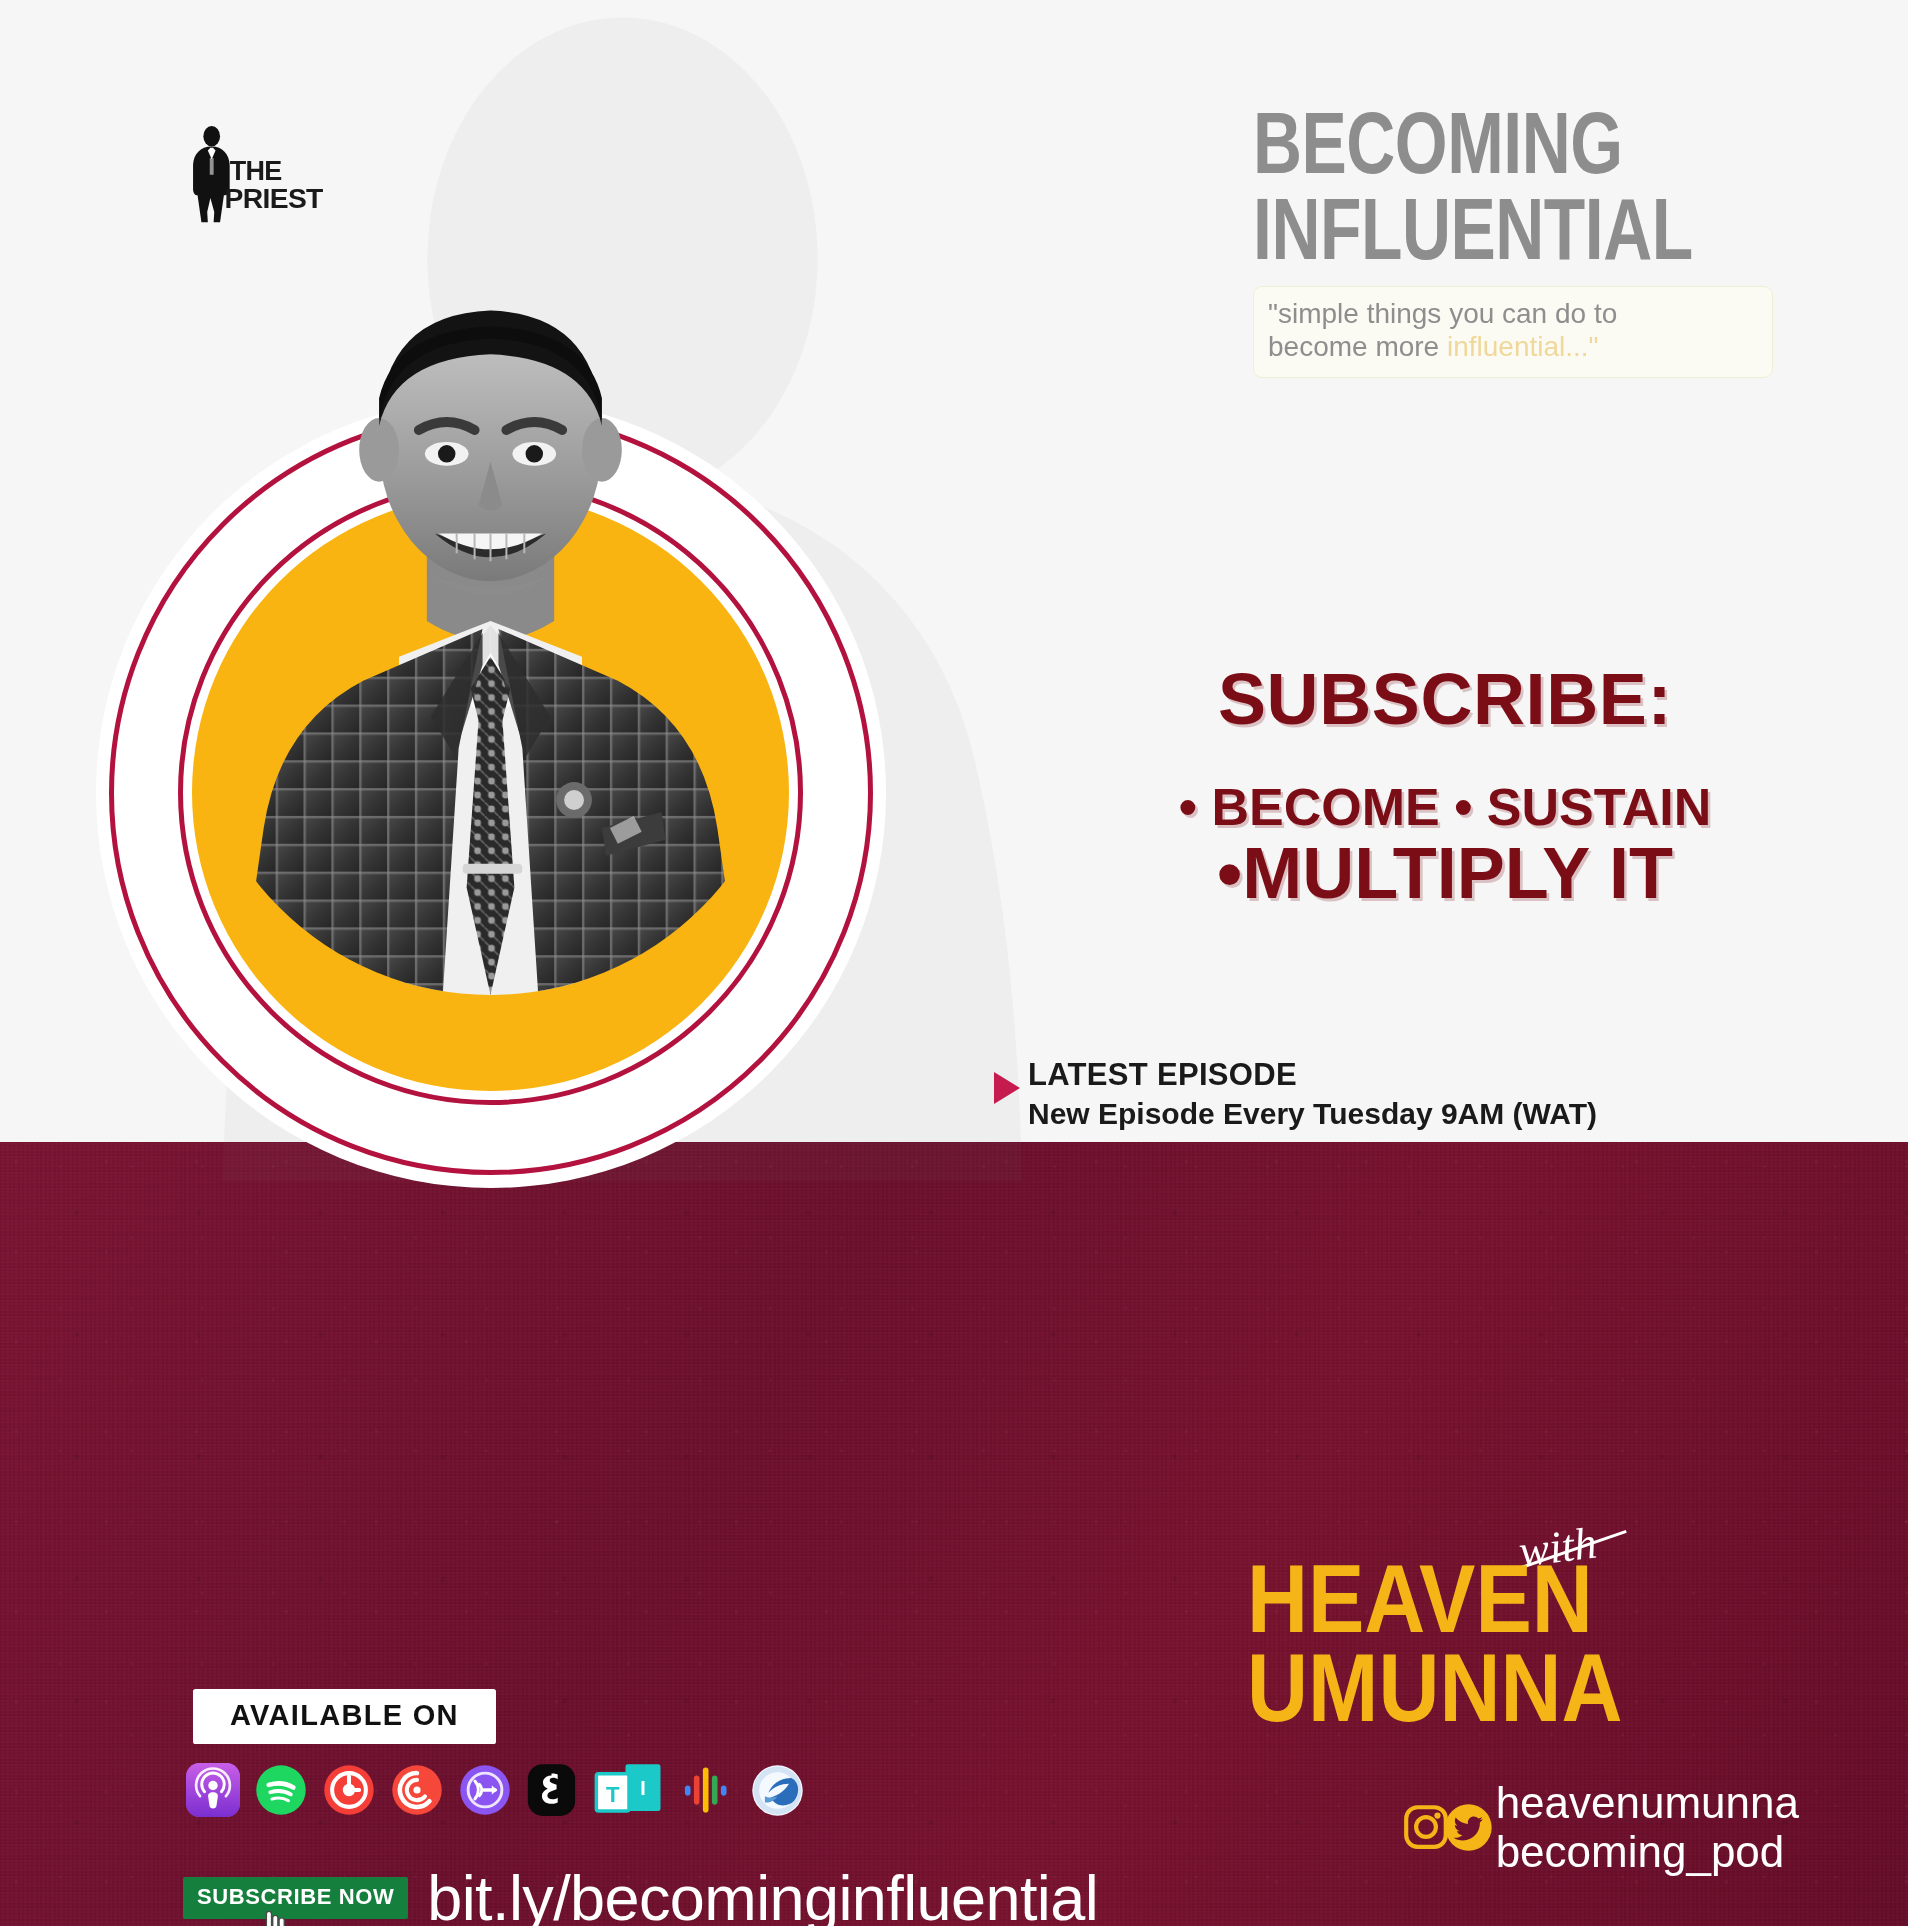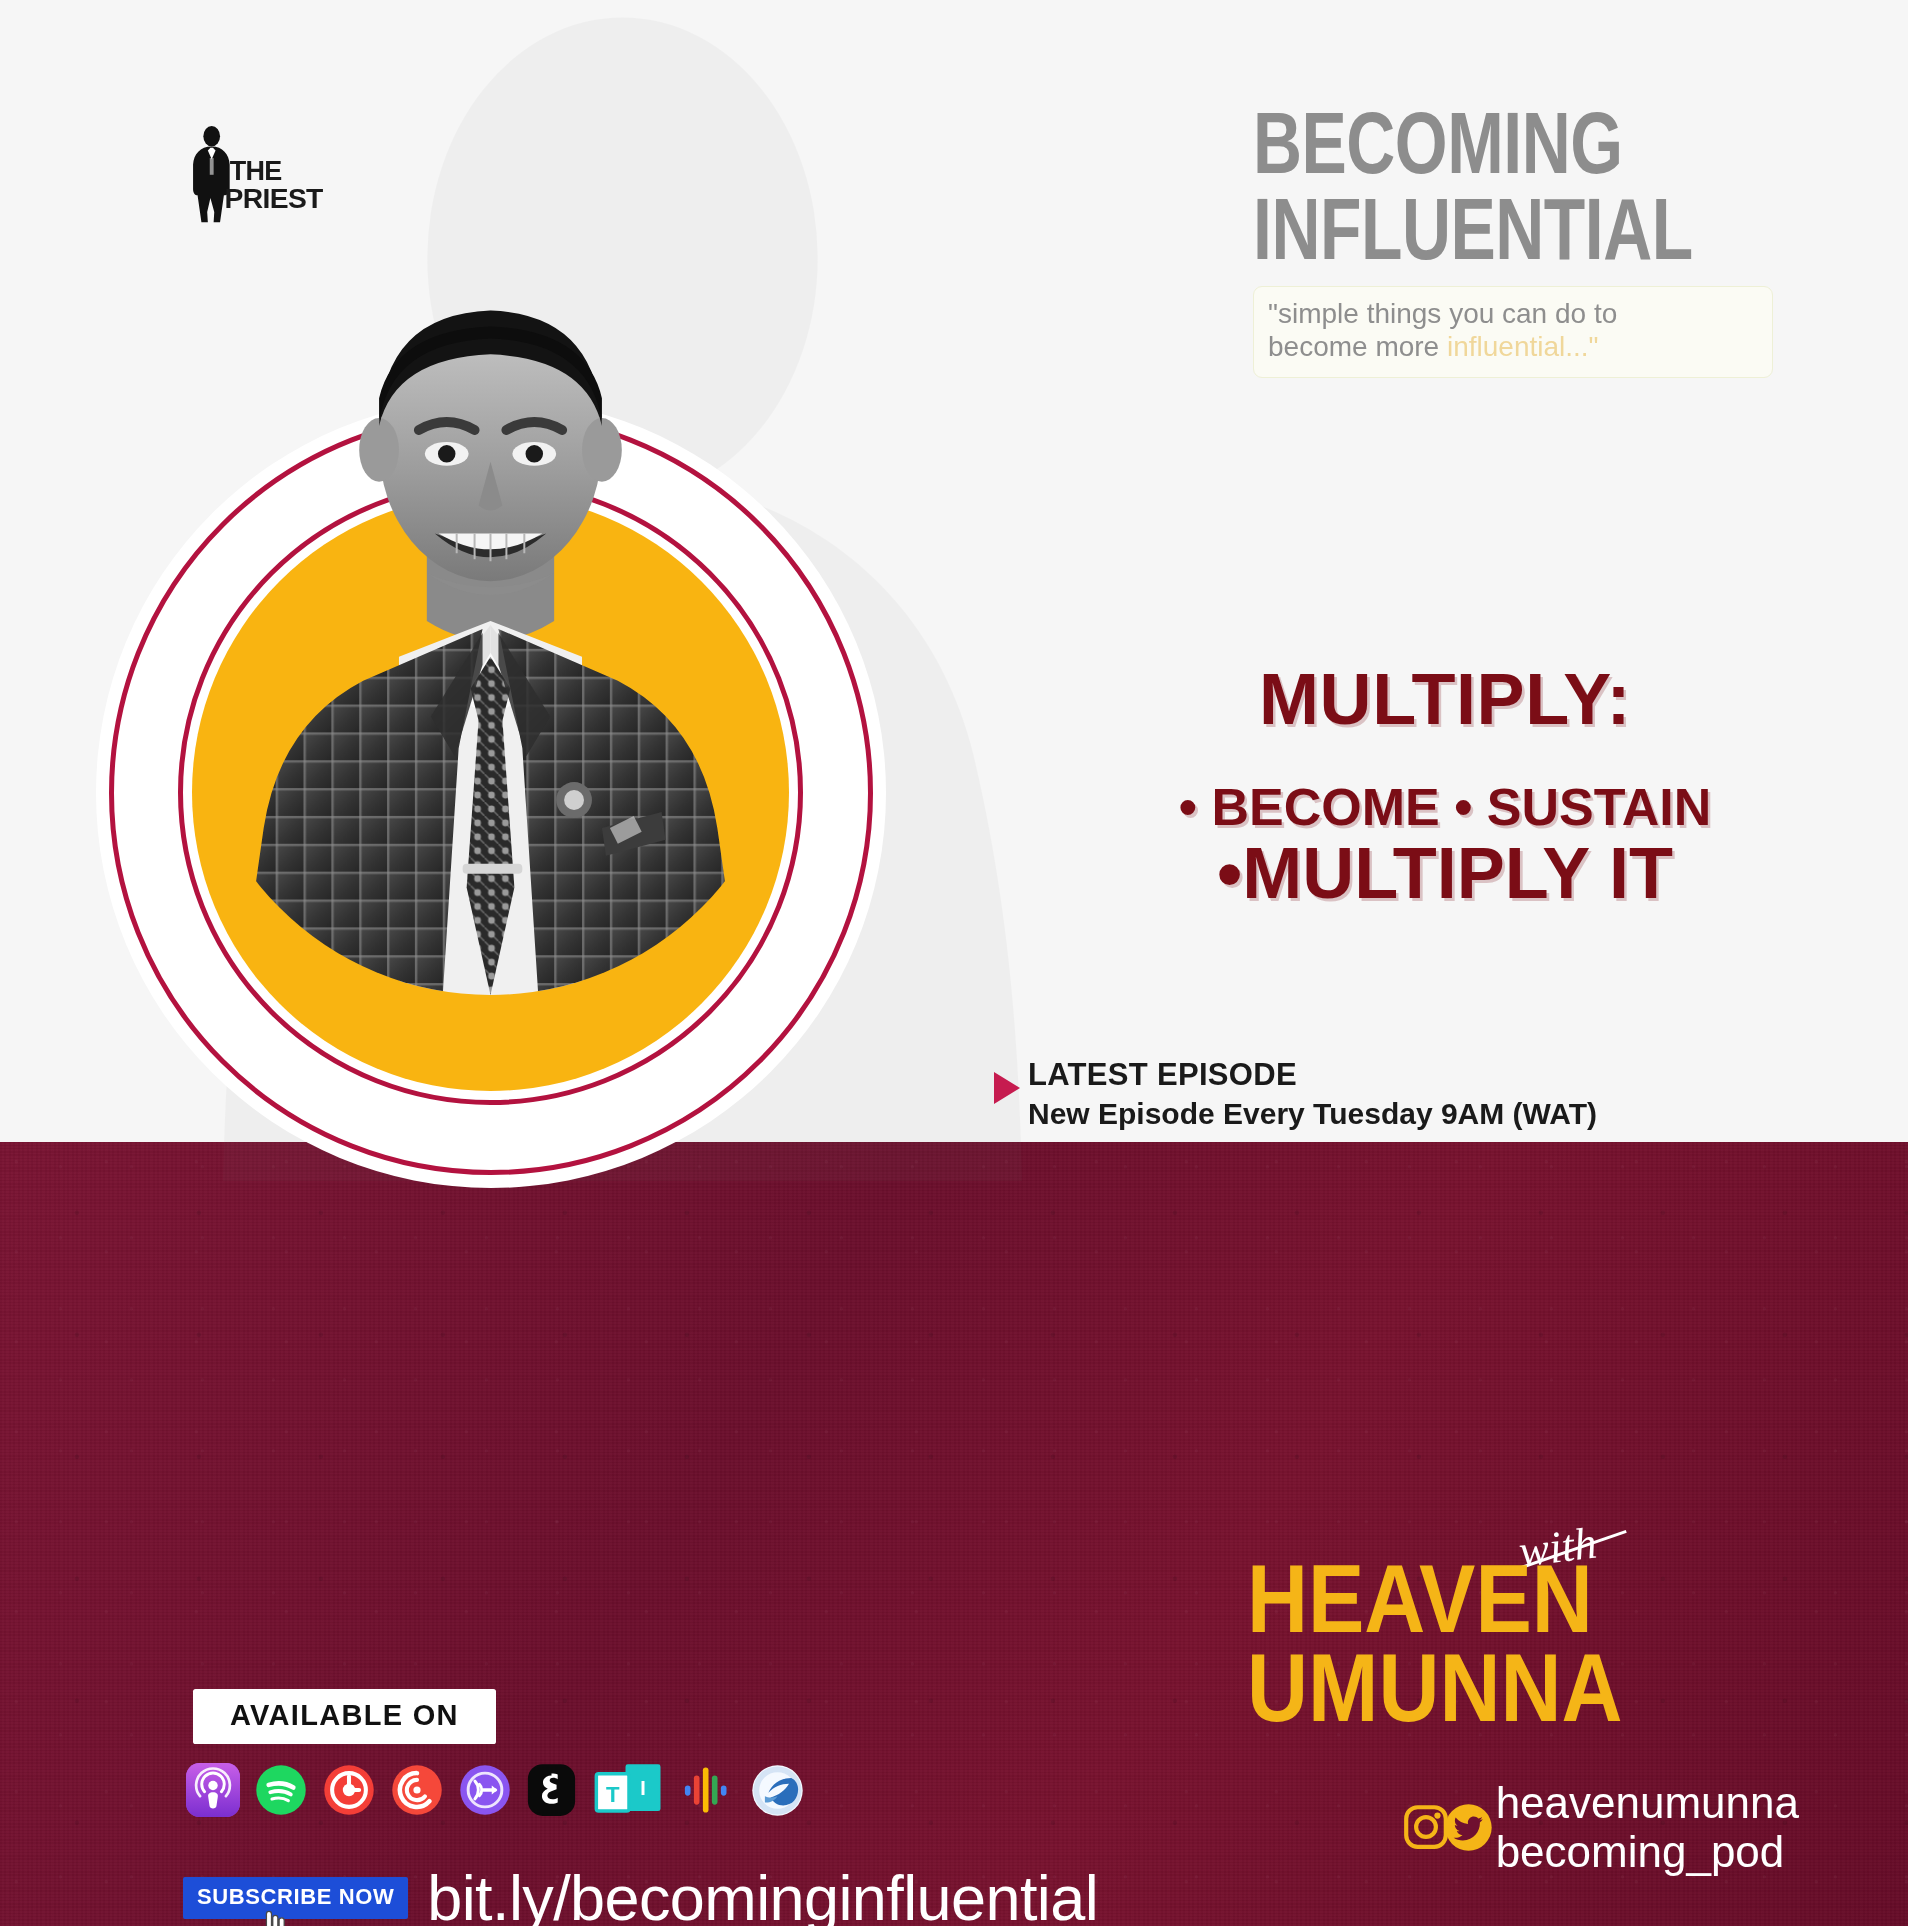--- a/index.html
+++ b/index.html
@@ -193,21 +193,21 @@
     display:flex; align-items:center; gap:14px;
   }
   .platforms svg { display:block; }
 
   .subrow {
     position:absolute; left:183px; top:1862px;
     display:flex; align-items:center; gap:19px;
   }
   .sub-btn {
     position:relative;
-    background:#1d4ed8; padding:7.7px 14px 9px 14px; border-radius:1.9px;
+    background:#15803d; padding:7.7px 14px 9px 14px; border-radius:1.9px;
   }
   .sub-btn span { font-size:22px; font-weight:700; color:#ffffff; letter-spacing:0.6px; }
   .cursor-ico { position:absolute; left:72px; top:33px; }
   .bitly { font-size:63px; color:#ffffff; font-weight:500; letter-spacing:-0.6px; }
 </style>
 </head>
 <body>
 
 <div class="poster">
 
@@ -334,21 +334,21 @@
           <path d="M210 300 L222 294 L226 302 L214 308 Z" fill="#cfcfcf" opacity=".65"></path>
 
           <circle cx="192" cy="286" r="9" fill="#6b6b6b"></circle>
           <circle cx="192" cy="286" r="5" fill="#cfcfcf"></circle>
         </g>
       </svg>
     </div>
   </div>
 
   <div class="headline">
-    <div class="hl-1">MULTIPLY:</div>
+    <div class="hl-1">SUBSCRIBE:</div>
     <div class="hl-2">• BECOME • SUSTAIN</div>
     <div class="hl-3">•MULTIPLY IT</div>
   </div>
 
   <div class="episode">
     <div class="play-tri"></div>
     <div>
       <div class="ep-title">LATEST EPISODE</div>
       <div class="ep-sub">New Episode Every Tuesday 9AM (WAT)</div>
     </div>

